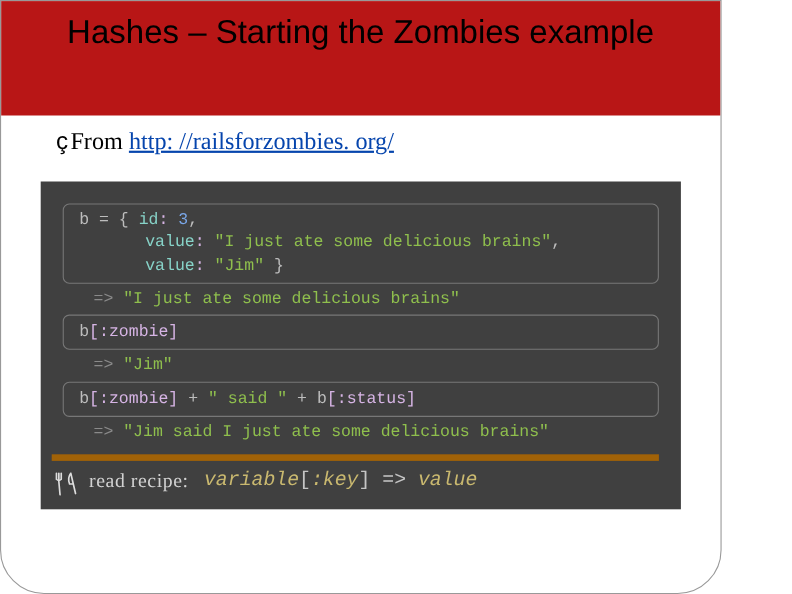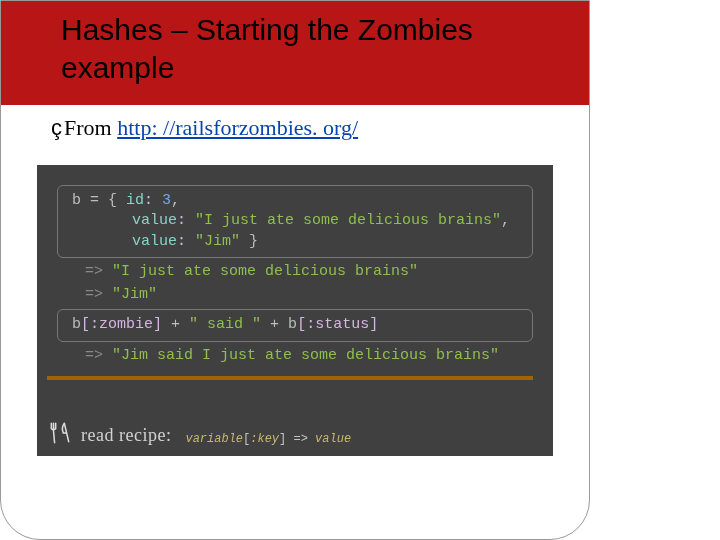--- a/index.html
+++ b/index.html
@@ -5,21 +5,21 @@
   * { margin: 0; padding: 0; box-sizing: border-box; }
   body {
     width: 720px;
     height: 540px;
     background: #fff;
     font-family: Arial, Helvetica, sans-serif;
     overflow: hidden;
     position: relative;
   }
   .slide {
-    width: 590px;
+    width: 656px;
     height: 540px;
     position: relative;
     border: 1px solid #999;
     border-radius: 0 0 40px 40px;
     overflow: hidden;
   }
   .title-bar {
     background: #b81616;
     padding: 10px 30px 6px 60px;
     min-height: 104px;
@@ -79,41 +79,40 @@
   .tk-num   { color: #7aa7e8; } 
   .tk-str   { color: #8fbf4d; } 
   .tk-punct { color: #bdbdbd; }
   .tk-arrow { color: #8a8a8a; }
   .tk-lit   { color: #c9b86f; font-style: italic; } 
   .tk-plain { color: #c5c5c5; }
 
   .recipe-row {
     margin: 10px 20px 4px 10px;
     display: flex;
-    align-items: flex-end;
-    border-top: 4px solid #a16207;
+    align-items: flex-start;
+    border-top: 6px solid #a16207;
     padding-top: 8px;
   }
   .fork-icon {
     width: 26px;
     height: 26px;
     margin-right: 8px;
     flex: 0 0 auto;
   }
   .recipe-label {
     font-family: "Brush Script MT", cursive;
     color: #d2d2d2;
     font-size: 18px;
     margin-right: 14px;
     letter-spacing: 0.5px;
   }
   .recipe-code {
     font-family: "Courier New", monospace;
-    font-size: 12px;
-    margin-top: 44px;
+    font-size: 18px;
   }
 </style>
 </head>
 <body>
 
 <div class="slide">
 
   <div class="title-bar">
     <h1>Hashes – Starting the Zombies example</h1>
   </div>
@@ -135,20 +134,23 @@
       </div>
       <div>
         <span class="indent"></span><span class="tk-id">value</span><span class="tk-sym">: </span><span class="tk-str">"Jim"</span><span class="tk-op"> }</span>
       </div>
     </div>
 
     <div class="out-line">
       <span class="tk-arrow">=&gt; </span><span class="tk-str">"I just ate some delicious brains"</span>
     </div>
 
+    <div class="code-box">
+      <span class="tk-var">b</span><span class="tk-sym">[</span><span class="tk-sym">:zombie</span><span class="tk-sym">]</span>
+    </div>
     <div class="out-line">
       <span class="tk-arrow">=&gt; </span><span class="tk-str">"Jim"</span>
     </div>
 
     <div class="code-box">
       <span class="tk-var">b</span><span class="tk-sym">[</span><span class="tk-sym">:zombie</span><span class="tk-sym">]</span><span class="tk-op"> + </span><span class="tk-str">" said "</span><span class="tk-op"> + </span><span class="tk-var">b</span><span class="tk-sym">[</span><span class="tk-sym">:status</span><span class="tk-sym">]</span>
     </div>
     <div class="out-line">
       <span class="tk-arrow">=&gt; </span><span class="tk-str">"Jim said I just ate some delicious brains"</span>
     </div>

